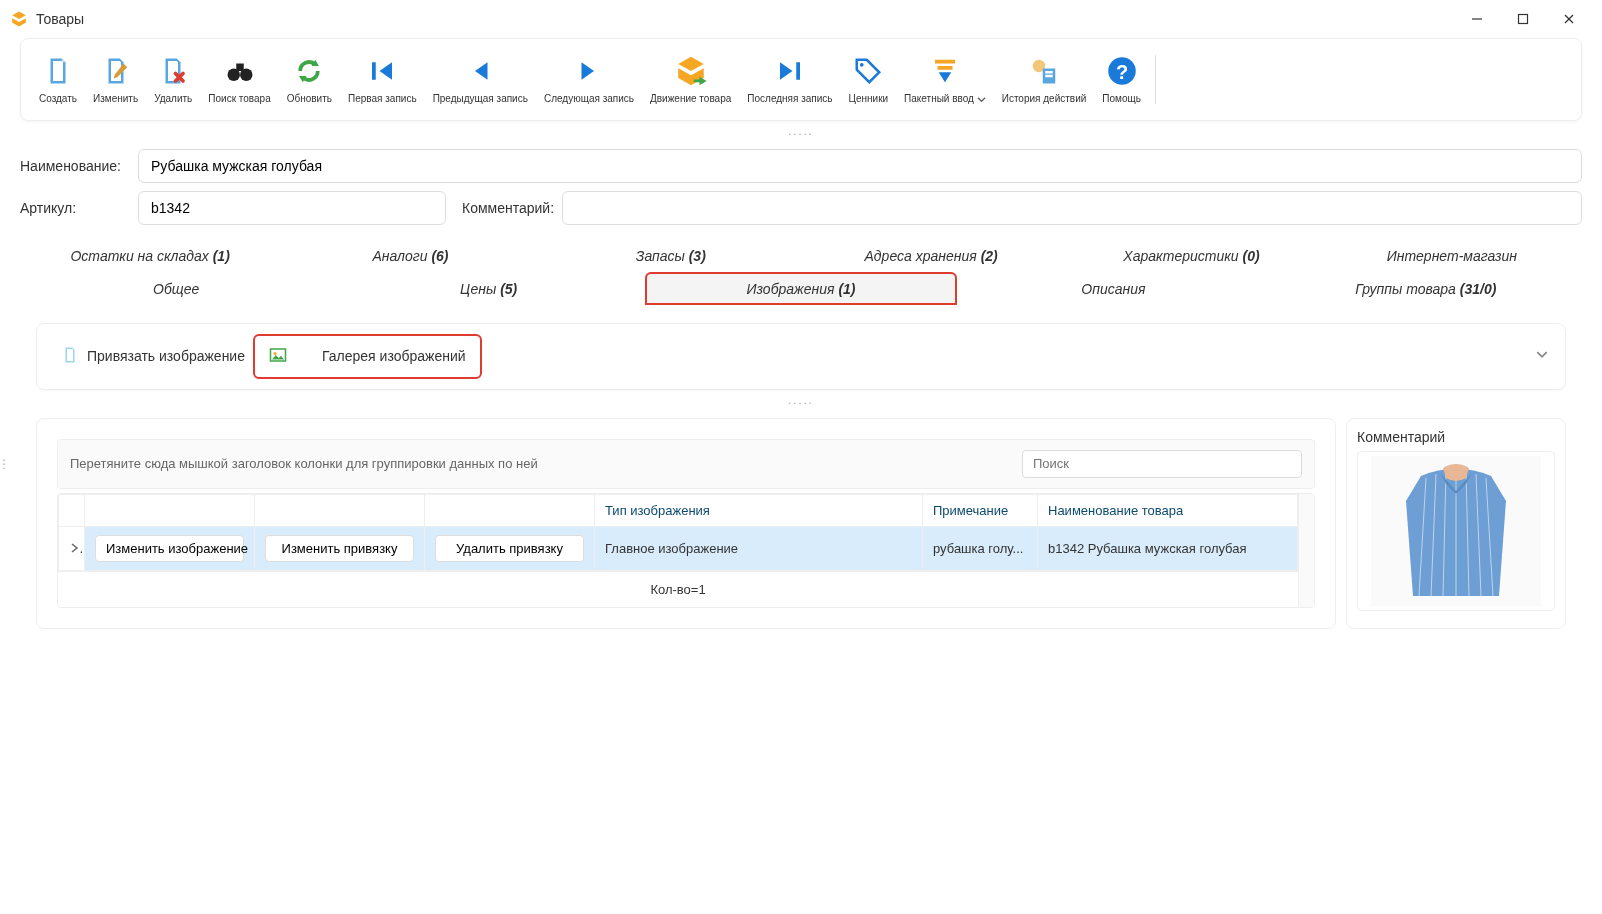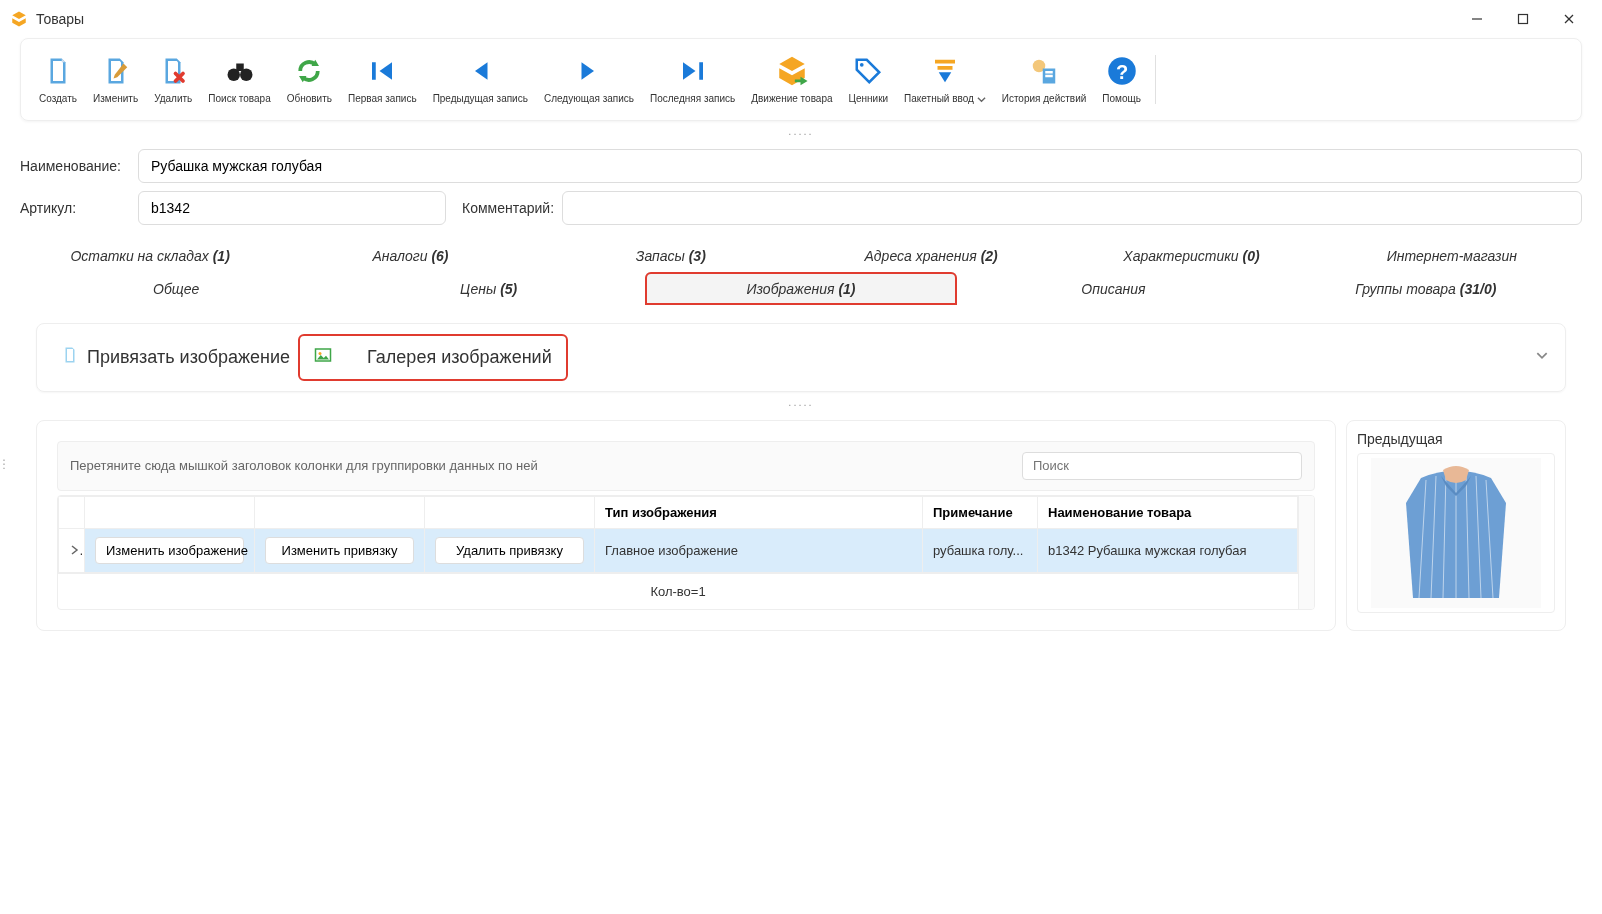--- a/index.html
+++ b/index.html
@@ -33,34 +33,34 @@
   .tabs-wrap { margin-top: 14px; }
   .tab-row { display: flex; }
   .tab { flex: 1; text-align: center; padding: 8px 6px; font-size: 14px; cursor: pointer; border: 1px solid transparent; border-bottom: none; border-radius: 6px 6px 0 0; white-space: nowrap; font-style: italic; }
   .tab.active { background: #f4f4f4; border-color: #ddd; }
   .tab b { font-weight: 600; }
   .tab.highlight { outline: 2px solid #e03b2f; outline-offset: -2px; }
   
   .tab-body { padding: 18px 0 0 0; }
   
   .sub-toolbar { margin: 0 16px; border: 1px solid #eee; border-radius: 8px; box-shadow: 0 1px 2px rgba(0,0,0,0.04); padding: 14px 12px; display: flex; align-items: center; position: relative; }
-  .sub-btn { display: flex; align-items: center; gap: 8px; padding: 8px 12px; border-radius: 4px; cursor: pointer; font-size: 18px; }
+  .sub-btn { display: flex; align-items: center; gap: 8px; padding: 8px 12px; border-radius: 4px; cursor: pointer; font-size: 14px; }
   .sub-btn.highlight { outline: 2px solid #e03b2f; outline-offset: 2px; border-radius: 2px; gap: 35px; }
   .sub-expand { position: absolute; right: 16px; top: 50%; transform: translateY(-50%); cursor: pointer; color: #999; }
   
   .grid-area { display: flex; gap: 10px; margin-top: 8px; padding: 0 16px; }
   .grid-panel { flex: 1; border: 1px solid #eee; border-radius: 8px; padding: 20px; display: flex; flex-direction: column; position: relative; }
   .grid-grouprow { display: flex; align-items: center; padding: 10px 12px; border: 1px solid #eee; border-radius: 4px; background: #fafafa; }
   .grid-group-hint { flex: 1; color: #666; font-size: 13px; }
   .grid-search { width: 280px; height: 28px; border: 1px solid #ddd; border-radius: 4px; padding: 0 10px; font-size: 13px; }
   
   .grid-table { border: 1px solid #eee; border-radius: 4px; margin-top: 4px; overflow: hidden; flex: 1; min-height: 100px; display: flex; flex-direction: column; }
   table { border-collapse: collapse; width: 100%; table-layout: fixed; }
   th, td { border: 1px solid #eee; padding: 8px 10px; font-size: 13px; text-align: left; overflow: hidden; white-space: nowrap; text-overflow: ellipsis; }
-  th { background: #fff; font-weight: 700; color: #000000; }
+  th { background: #fff; font-weight: 400; color: #0c4a6e; }
   tr.data-row td { background: #d9ecfb; }
   .row-expand-cell { width: 26px; text-align: center; cursor: pointer; background: #fff !important; }
   .mini-btn { background: #fff; border: 1px solid #ddd; border-radius: 4px; padding: 5px 10px; font-size: 13px; cursor: pointer; width: 100%; }
   .grid-filler { flex: 1; }
   .grid-footer { text-align: center; padding: 10px 12px; font-size: 13px; border-top: 1px solid #eee; }
   .scroll-gutter { width: 16px; background: #fafafa; border-left: 1px solid #eee; }
   .grid-inner { display: flex; flex: 1; }
   .grid-main { flex: 1; display: flex; flex-direction: column; }
   
   .image-panel { width: 220px; border: 1px solid #eee; border-radius: 8px; padding: 10px; }
@@ -173,35 +173,35 @@
     <div class="tool-btn">
       <span class="tool-icon">
           <svg width="30" height="30" viewBox="0 0 24 24">
             <path fill="#1a7ad9" d="M6 5v14l10-7z"></path>
           </svg>
         </span>
       <span class="tool-label">Следующая запись</span>
     </div>
     <div class="tool-btn">
       <span class="tool-icon">
-          <svg width="30" height="30" viewBox="0 0 24 24">
-            <path fill="#1a7ad9" d="M4 5v14l10-7z"></path>
-            <rect x="17" y="5" width="3" height="14" fill="#1a7ad9"></rect>
-          </svg>
-        </span>
-      <span class="tool-label">Последняя запись</span>
-    </div>
-    <div class="tool-btn">
-      <span class="tool-icon">
           <svg width="34" height="34" viewBox="0 0 24 24">
             <path fill="#f5a623" d="M3 7l9-5 9 5-9 5-9-5zm0 3l9 5 9-5v7l-9 5-9-5z"></path>
             <path fill="#3fa648" d="M18 16l5 3-5 3v-2h-4v-2h4z"></path>
           </svg>
         </span>
       <span class="tool-label">Движение товара</span>
+    </div>
+    <div class="tool-btn">
+      <span class="tool-icon">
+          <svg width="30" height="30" viewBox="0 0 24 24">
+            <path fill="#1a7ad9" d="M4 5v14l10-7z"></path>
+            <rect x="17" y="5" width="3" height="14" fill="#1a7ad9"></rect>
+          </svg>
+        </span>
+      <span class="tool-label">Последняя запись</span>
     </div>
     <div class="tool-btn">
       <span class="tool-icon">
           <svg width="30" height="30" viewBox="0 0 24 24">
             <path fill="none" stroke="#1a7ad9" stroke-width="2" d="M3 3h8l10 10-8 8L3 11z"></path>
             <circle cx="7" cy="7" r="1.5" fill="#1a7ad9"></circle>
           </svg>
         </span>
       <span class="tool-label">Ценники</span>
     </div>
@@ -338,21 +338,21 @@
                 </table>
                 <div class="grid-filler"></div>
                 <div class="grid-footer"><span>Кол-во=1</span></div>
               </div>
               <div class="scroll-gutter"></div>
             </div>
           </div>
         </div>
         <div class="image-panel">
           <div class="split-handle">⋮</div>
-          <div class="image-panel-title">Предыдущая</div>
+          <div class="image-panel-title">Комментарий</div>
           <div class="image-box">
             <svg width="170" height="150" viewBox="0 0 170 150">
               <rect width="170" height="150" fill="#fafafa"></rect>
               <path fill="#6d9fd4" d="M50 20 Q85 5 120 20 L135 45 L128 140 L42 140 L35 45 Z"></path>
               <g stroke="#fff" stroke-width="1" opacity="0.55">
                 <line x1="55" y1="22" x2="48" y2="140"></line>
                 <line x1="65" y1="18" x2="60" y2="140"></line>
                 <line x1="75" y1="15" x2="72" y2="140"></line>
                 <line x1="85" y1="14" x2="85" y2="140"></line>
                 <line x1="95" y1="15" x2="98" y2="140"></line>

